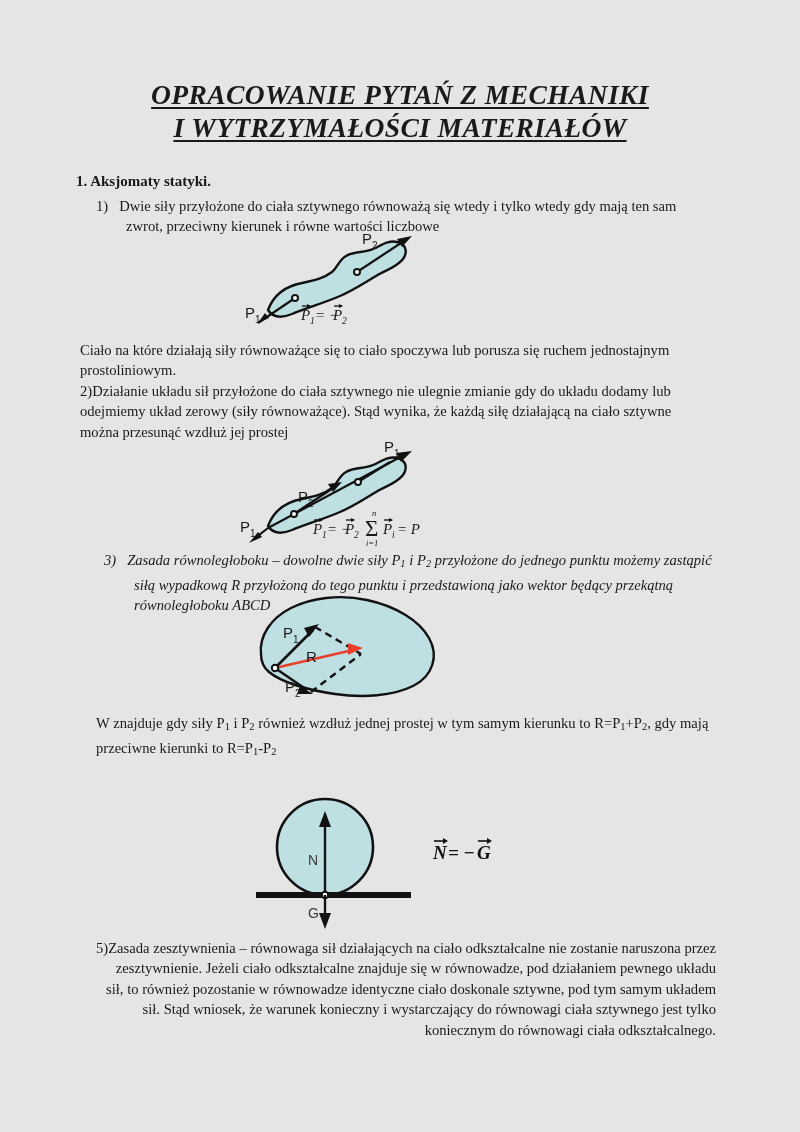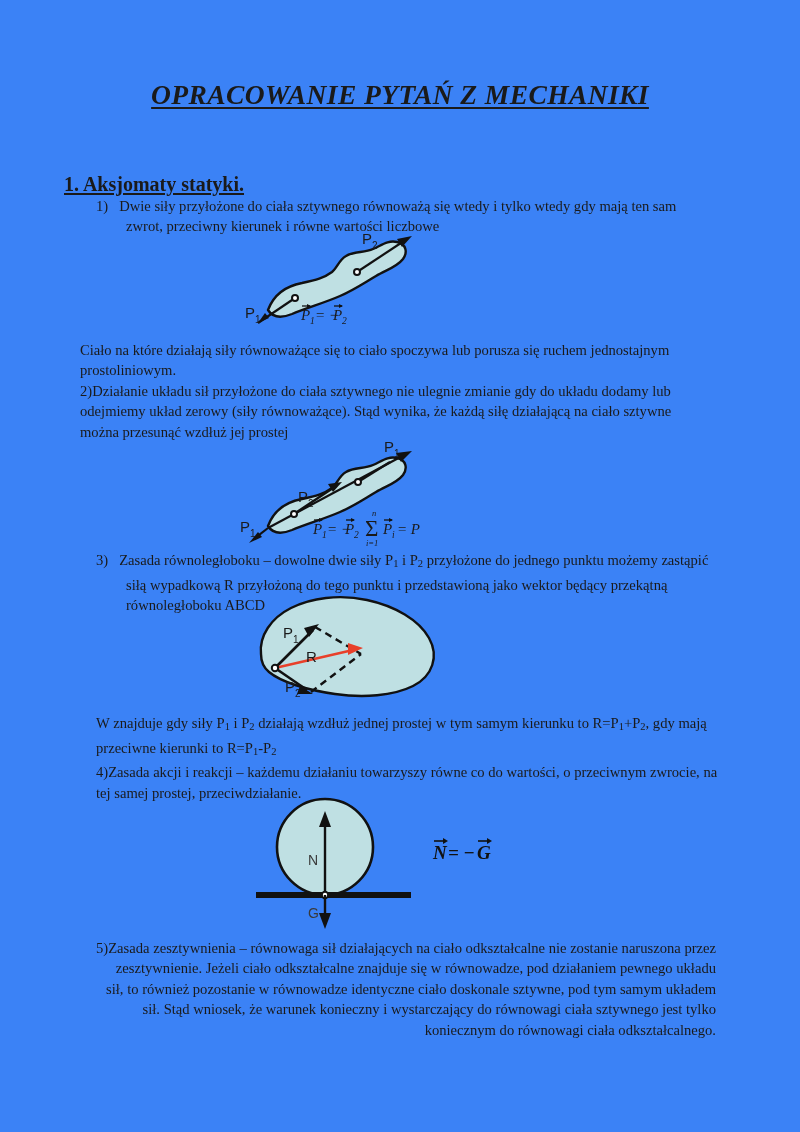--- a/index.html
+++ b/index.html
@@ -12,21 +12,21 @@
     height: 1132px;
     position: relative;
     font-family: "Liberation Serif", "DejaVu Serif", serif;
     color: #1a1a1a;
     overflow: hidden;
   }
 
   .page {
     position: absolute;
     inset: 0;
-    background: #3b82f6;
+    background: #e5e5e5;
   }
 
   
   .title-block {
     position: absolute;
     left: 0;
     right: 0;
     top: 78px;
     text-align: center;
   }
@@ -38,42 +38,41 @@
     letter-spacing: 0.4px;
     text-decoration: underline;
     text-underline-offset: 3px;
     text-decoration-thickness: 2px;
     white-space: nowrap;
   }
 
   
   .section-heading {
     position: absolute;
-    left: 64px;
+    left: 76px;
     top: 173px;
     font-weight: bold;
-    font-size: 20px;
-    text-decoration: underline;
+    font-size: 15px;
     text-underline-offset: 2px;
     text-decoration-thickness: 1.5px;
   }
 
   
   .para {
     position: absolute;
     font-size: 14.6px;
     line-height: 20.4px;
     text-align: left;
   }
   sub { font-size: 0.72em; vertical-align: -0.22em; }
 
   .p1   { left: 96px;  top: 196px;  width: 615px; text-indent: 0; }
   .p1 .hang { display: block; margin-left: 30px; text-indent: -30px; }
   .p2   { left: 80px;  top: 340px;  width: 622px; }
-  .p3   { left: 96px;  top: 550px;  width: 618px; }
+  .p3   { left: 104px;  top: 550px;  width: 618px; font-style: italic; }
   .p3 .hang { display: block; margin-left: 30px; text-indent: -30px; }
   .p4   { left: 96px;  top: 713px;  width: 624px; }
   .p5   { left: 96px;  top: 938px;  width: 620px; text-align: right; }
 
   
   .figure {
     position: absolute;
   }
   .fig1 { left: 240px; top: 228px; }
   .fig2 { left: 238px; top: 440px; }
@@ -128,20 +127,21 @@
     fill: #111;
   }
 </style>
 </head>
 <body>
 
 <div class="page">
 
   <div class="title-block">
     <div class="title-line">OPRACOWANIE PYTAŃ Z MECHANIKI</div>
+    <div class="title-line">I WYTRZYMAŁOŚCI MATERIAŁÓW</div>
   </div>
 
   <div class="section-heading">1. Aksjomaty statyki.</div>
 
   <div class="para p1">
     <span class="hang">
       <span>1)</span>
       &nbsp;&nbsp;<span>Dwie siły przyłożone do ciała sztywnego równoważą się wtedy i tylko wtedy gdy mają ten sam zwrot, przeciwny kierunek i równe wartości liczbowe</span>
     </span>
   </div>
@@ -269,22 +269,21 @@
 
       <text class="lbl" x="40" y="46">P</text>
       <text class="lbl-sub" x="50" y="51">1</text>
       <text class="lbl" x="42" y="100">P</text>
       <text class="lbl-sub" x="52" y="105">2</text>
       <text class="lbl" x="63" y="70" fill="#e8402a">R</text>
     </svg>
   </div>
 
   <div class="para p4">
-    <span>W znajduje gdy siły P</span><sub>1</sub><span> i P</span><sub>2</sub><span> działają wzdłuż jednej prostej w tym samym kierunku to R=P</span><sub>1</sub><span>+P</span><sub>2</sub><span>, gdy mają przeciwne kierunki to R=P</span><sub>1</sub><span>-P</span><sub>2</sub><br>
-    <span>4)Zasada akcji i reakcji – każdemu działaniu towarzyszy równe co do wartości, o przeciwnym zwrocie, na tej samej prostej, przeciwdziałanie.</span>
+    <span>W znajduje gdy siły P</span><sub>1</sub><span> i P</span><sub>2</sub><span> również wzdłuż jednej prostej w tym samym kierunku to R=P</span><sub>1</sub><span>+P</span><sub>2</sub><span>, gdy mają przeciwne kierunki to R=P</span><sub>1</sub><span>-P</span><sub>2</sub><br>
   </div>
 
   <div class="figure fig4">
     <svg width="270" height="135" viewBox="0 0 270 135">
 
       <circle cx="77" cy="52" r="48" fill="#bfe0e3" stroke="#111111" stroke-width="2.6"></circle>
 
       <line x1="8" y1="100" x2="163" y2="100" stroke="#111111" stroke-width="6"></line>
 
       <line x1="77" y1="100" x2="77" y2="26" stroke="#111111" stroke-width="2.4"></line>

